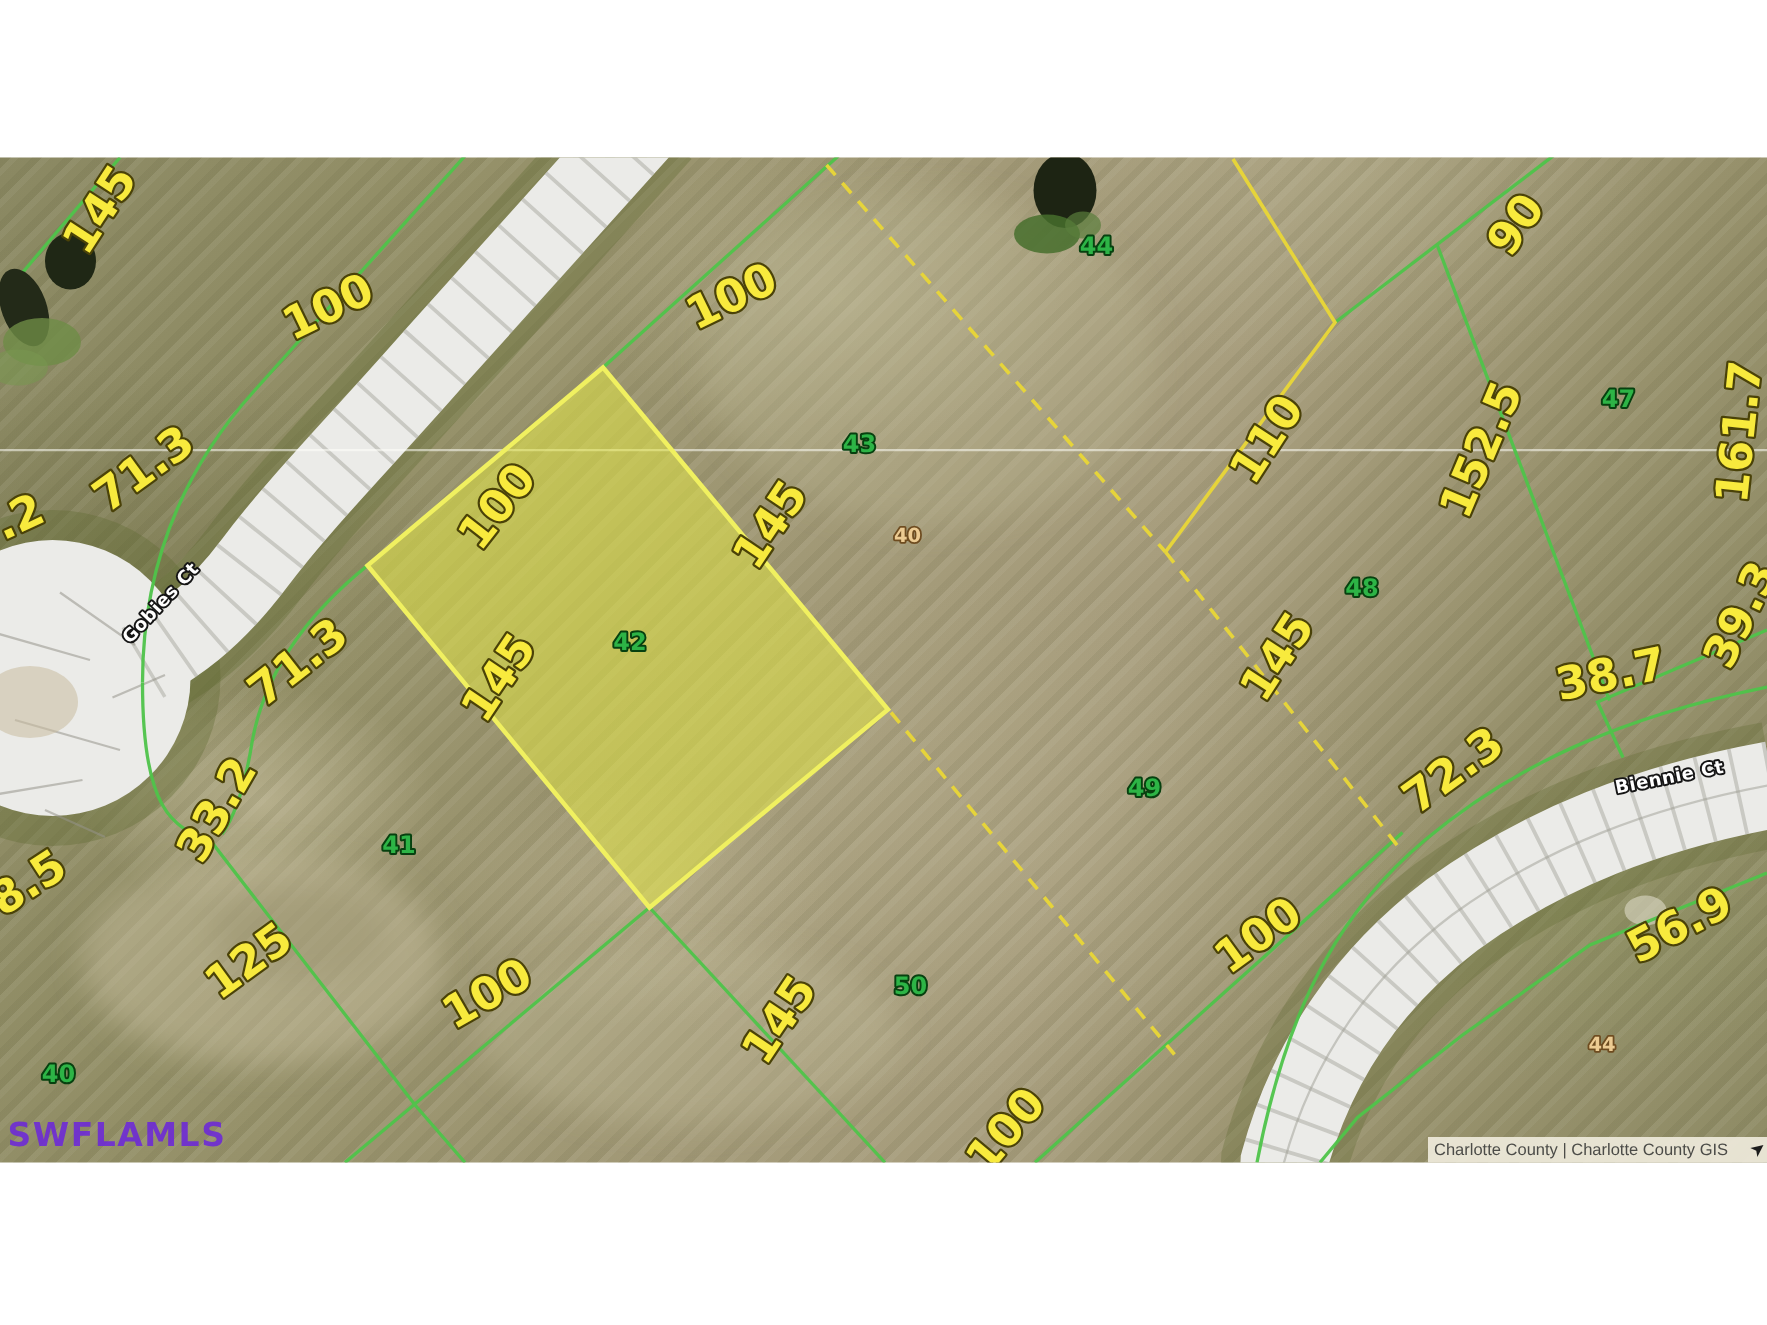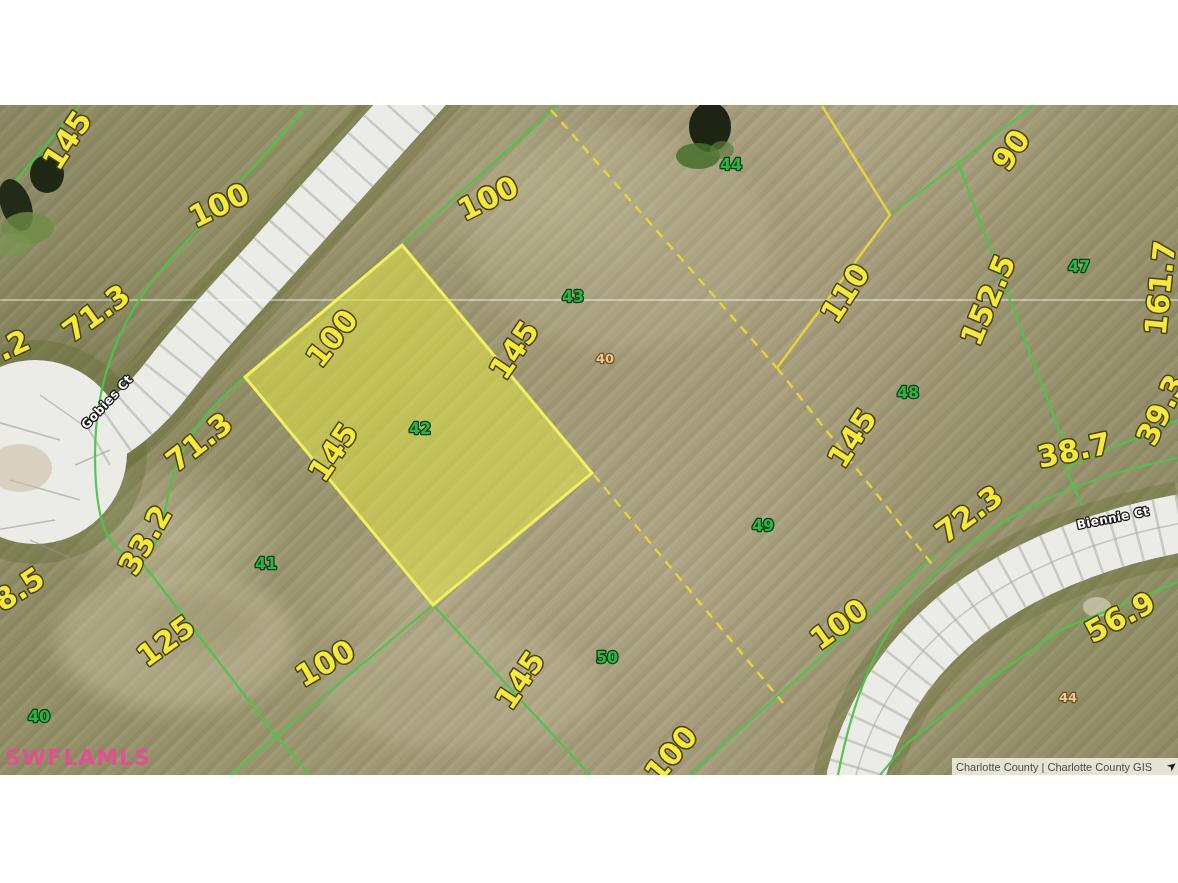--- a/index.html
+++ b/index.html
@@ -22,21 +22,21 @@
   .dim{font:700 30px "DejaVu Sans",sans-serif;fill:#f8ea3d;stroke:#4a4208;stroke-width:3px;
        paint-order:stroke;stroke-linejoin:round;text-anchor:middle;dominant-baseline:central;}
   .lotg{font:700 16px "DejaVu Sans",sans-serif;fill:#2db446;stroke:#07400f;stroke-width:2.6px;
        paint-order:stroke;stroke-linejoin:round;text-anchor:middle;dominant-baseline:central;}
   .lott{font:700 13px "DejaVu Sans",sans-serif;fill:#eccb92;stroke:#6e4c20;stroke-width:2.4px;
        paint-order:stroke;stroke-linejoin:round;text-anchor:middle;dominant-baseline:central;}
   .street{font:700 12px "DejaVu Sans",sans-serif;fill:#ffffff;stroke:#151515;stroke-width:2.6px;
        paint-order:stroke;stroke-linejoin:round;text-anchor:middle;dominant-baseline:central;
        letter-spacing:.4px;}
   .watermark{position:absolute;left:5px;top:745px;font:700 22px "DejaVu Sans",sans-serif;
-       color:#ec4899;opacity:.88;letter-spacing:1px;}
+       color:#6d28d9;opacity:.88;letter-spacing:1px;}
   .attrib{position:absolute;left:952px;top:758px;width:226px;height:17px;
        background:rgba(238,233,218,.93);display:flex;align-items:center;
        font:11px "Liberation Sans",sans-serif;color:#4c4c48;white-space:nowrap;overflow:hidden;}
   .attrib span.txt{padding-left:4px;}
   .gis-icon{position:absolute;right:1px;top:1px;font-size:12px;color:#1c1c1c;
        transform:rotate(-38deg);}
 </style>
 </head>
 <body>
 

